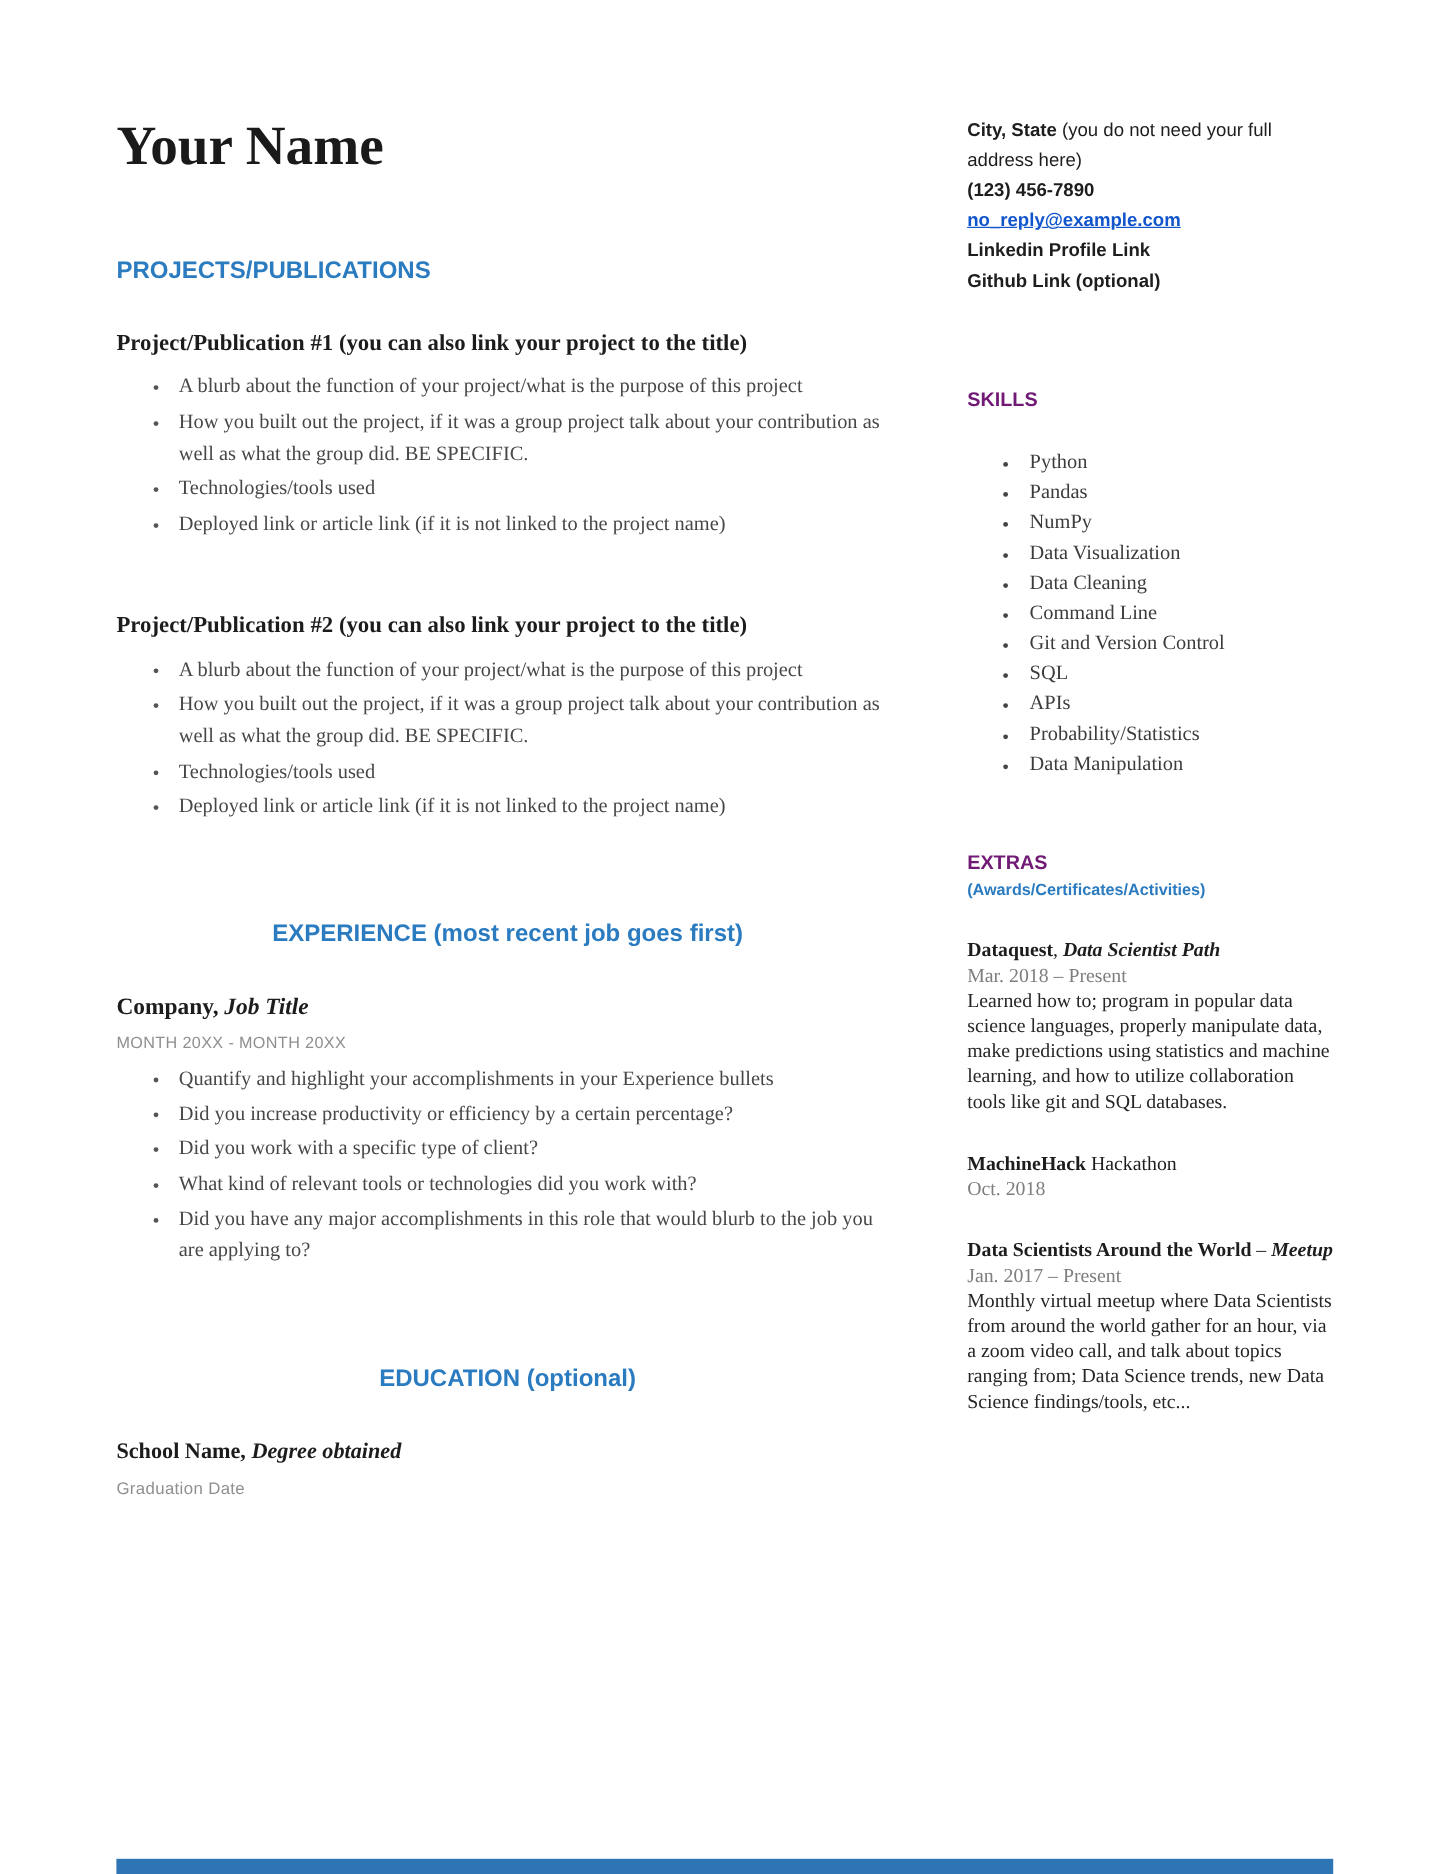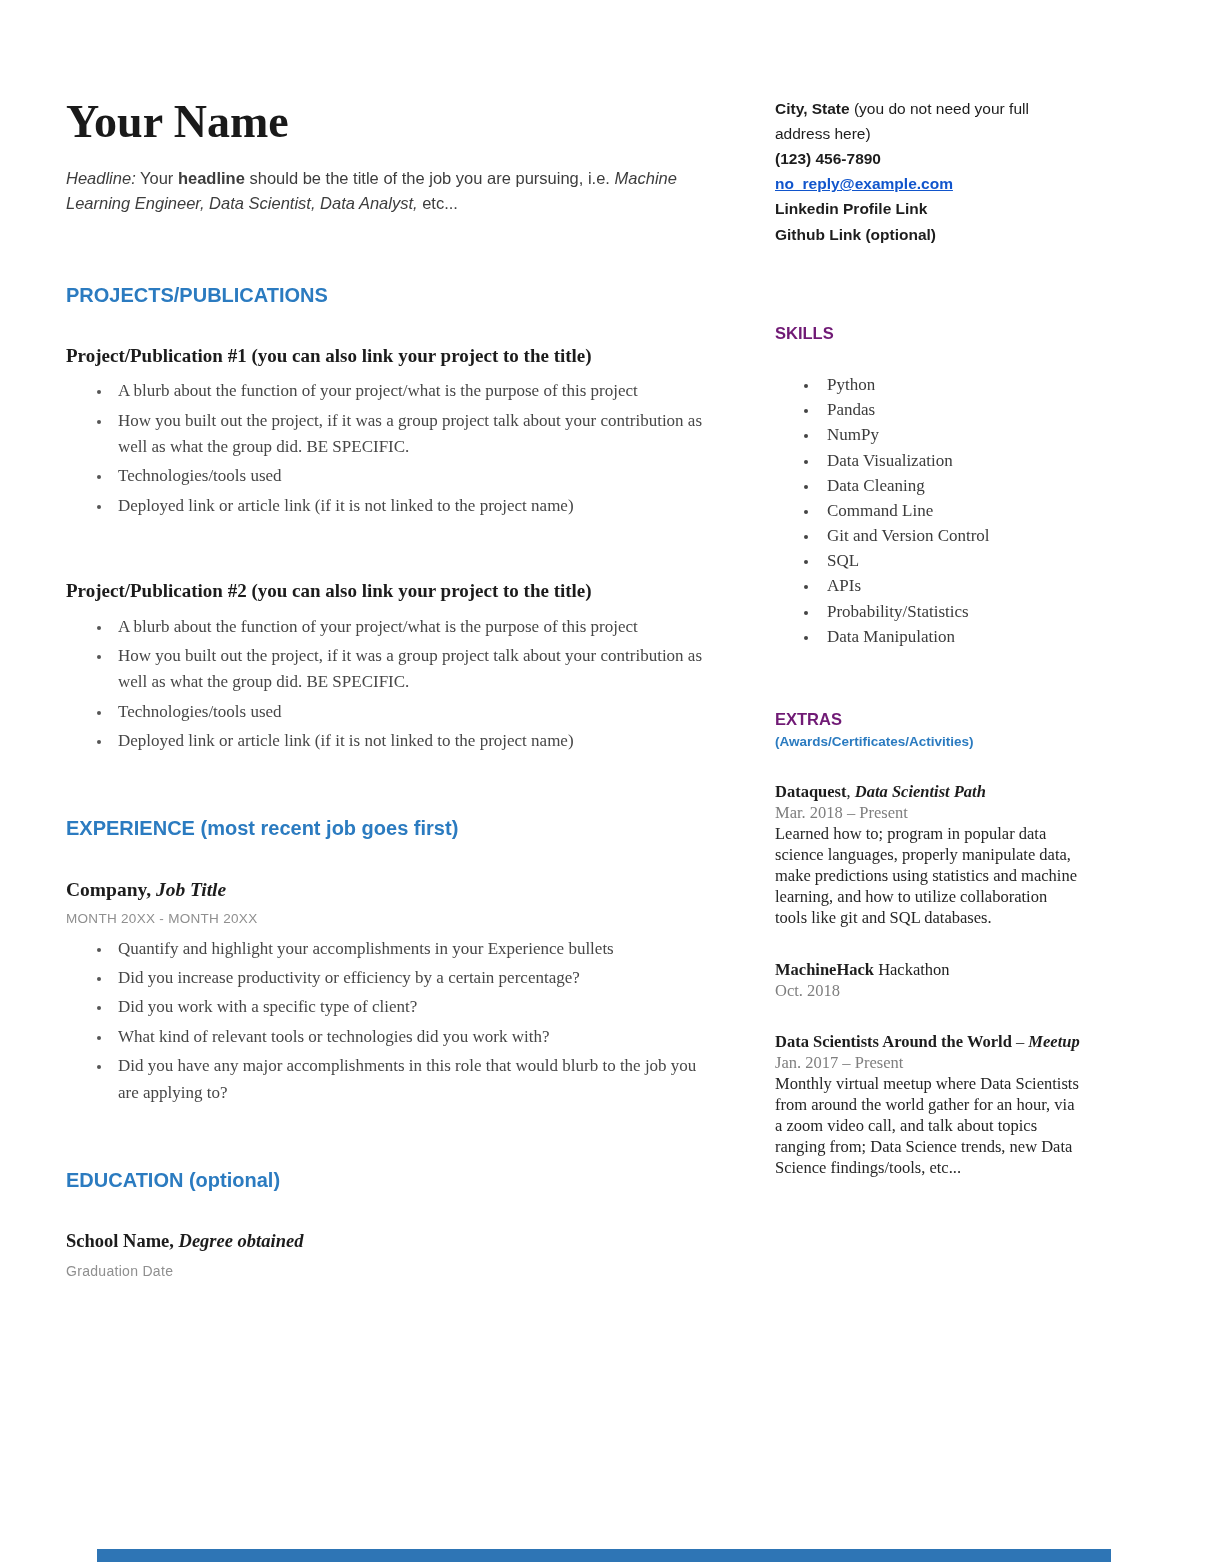--- a/index.html
+++ b/index.html
@@ -2,21 +2,21 @@
 <html><head>
 <meta charset="utf-8">
 <style>
   * { box-sizing: border-box; }
   html, body { margin: 0; padding: 0; background: #ffffff; }
   .page {
     position: relative;
     width: 1160px;
     height: 1562px;
     background: #ffffff;
-    padding: 96px 97px 0 66px;
+    padding: 96px 97px 0 97px;
     overflow: hidden;
     font-family: "Liberation Serif", "DejaVu Serif", serif;
     color: #333333;
   }
   .cols { display: flex; }
   .col-left  { flex: 0 0 652px; width: 652px; }
   .gutter    { flex: 0 0 57px; width: 57px; }
   .col-right { flex: 0 0 305px; width: 305px; }
 
   
@@ -41,21 +41,21 @@
 
   .sec-h {
     margin: 0;
     font-family: "Liberation Sans", "DejaVu Sans", sans-serif;
     font-weight: 700;
     font-size: 20px;
     color: #2b7bc0;
     line-height: 1.25;
   }
   .mt-sec1 { margin-top: 66px; }
-  .mt-sec  { margin-top: 62px; }
+  .mt-sec  { margin-top: 81px; text-align: center; }
 
   .item-title {
     margin: 36px 0 0 0;
     font-family: "Liberation Serif", "DejaVu Serif", serif;
     font-weight: 700;
     font-size: 19px;
     color: #1c1c1c;
     line-height: 1.3;
   }
   .item-title.gap-big { margin-top: 60px; }
@@ -172,21 +172,20 @@
 </head>
 <body>
 
 <div class="page">
   <div class="cols">
 
     <div class="col-left">
 
       <h1 class="name">Your Name</h1>
 
-      <p class="headline"><span class="hl-label">Headline:</span><span> Your </span><b>headline</b><span> should be the title of the job you are pursuing, i.e. </span><i>Machine Learning Engineer, Data Scientist, Data Analyst,</i><span> etc...</span></p>
 
       <h2 class="sec-h mt-sec1">PROJECTS/PUBLICATIONS</h2>
 
       <h3 class="item-title">Project/Publication #1 (you can also link your project to the title)</h3>
       <ul class="bullets">
         <li>A blurb about the function of your project/what is the purpose of this project</li>
         <li>How you built out the project, if it was a group project talk about your contribution as well as what the group did. BE SPECIFIC.</li>
         <li>Technologies/tools used</li>
         <li>Deployed link or article link (if it is not linked to the project name)</li>
       </ul>

